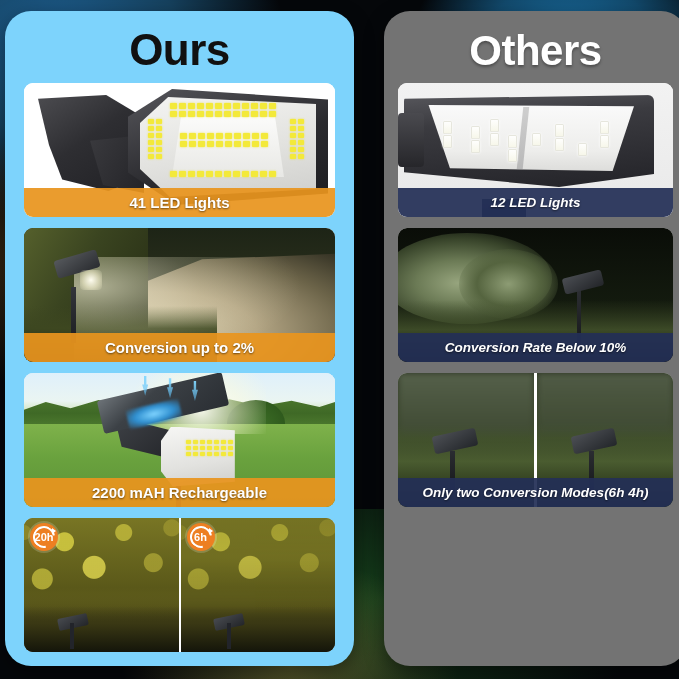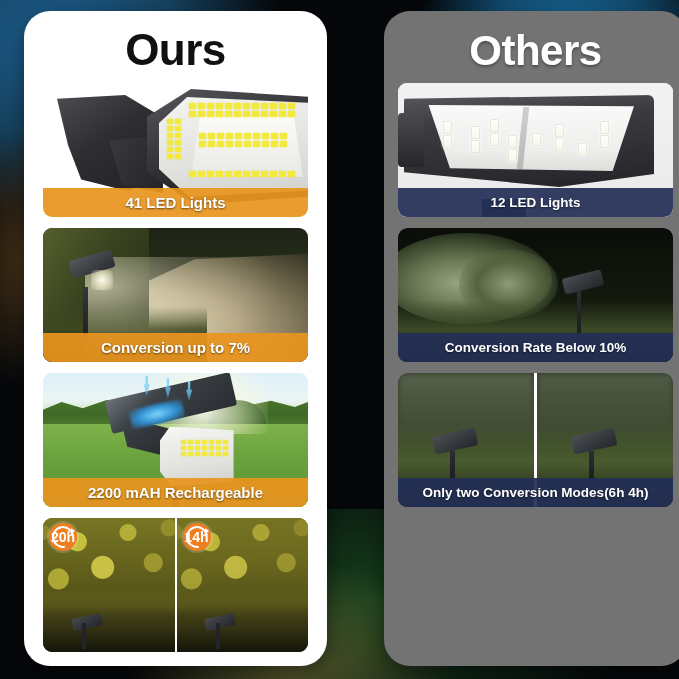--- a/index.html
+++ b/index.html
@@ -51,22 +51,22 @@
   }
 
   
   .panel {
     position: absolute;
     top: 11px;
     height: 655px;
     border-radius: 26px;
   }
   .panel-ours {
-    left: 24px; width: 303px;
-    background: #ffffff;
+    left: 5px; width: 349px;
+    background: #7dd3fc;
     box-shadow: 0 6px 20px rgba(0,0,0,.45);
   }
   .panel-others {
     left: 384px; width: 303px;
     background: #737373;
     box-shadow: 0 6px 20px rgba(0,0,0,.45);
   }
 
   .panel-title {
     text-align: center;
@@ -93,21 +93,21 @@
   .cards-others { padding: 0 14px; }
 
   .card {
     position: relative;
     border-radius: 9px;
     overflow: hidden;
     margin-bottom: 11px;
     background: #ffffff;
   }
   .card-ours { height: 134px; }
-  .card-others { height: 134px; }
+  .card-others { height: 134px; font-style: italic; }
 
   .card-photo {
     position: absolute;
     inset: 0;
     overflow: hidden;
   }
 
   .card-label {
     position: absolute;
     left: 0; right: 0; bottom: 0;
@@ -394,21 +394,21 @@
   .mode-badge .arrow {
     position: absolute; right: 2px; top: 5px;
     width: 0; height: 0;
     border-left: 4px solid #ffffff;
     border-top: 3px solid transparent;
     border-bottom: 3px solid transparent;
   }
   .mode-badge .txt {
     position: absolute; inset: 0;
     display: flex; align-items: center; justify-content: center;
-    color: #ffffff; font-size: 14px; font-weight: bold; text-align: center;
+    color: #ffffff; font-size: 11px; font-weight: bold; text-align: center;
   }
 
   
   .p-two { display: flex; }
   .two-thumb {
     position: relative; flex: 1; height: 100%;
     border-right: 3px solid #ffffff;
     background: linear-gradient(180deg,#2b3322 0%, #3c4a2a 48%, #1c2414 100%);
     overflow: hidden;
   }
@@ -562,21 +562,21 @@
       <div class="card card-ours">
         <div class="card-photo p-path">
           <div class="path-road"></div>
           <div class="path-grass-l"></div>
           <div class="path-grass-b"></div>
           <div class="path-light-cone"></div>
           <div class="lamp-stake"></div>
           <div class="lamp-head"></div>
           <div class="lamp-glow"></div>
         </div>
-        <div class="card-label label-ours">Conversion up to 7%</div>
+        <div class="card-label label-ours">Conversion up to 2%</div>
       </div>
 
       <div class="card card-ours">
         <div class="card-photo p-field">
           <div class="field-sky"></div>
           <div class="field-trees"></div>
           <div class="field-tree-big"></div>
           <div class="field-grass"></div>
           <div class="sun-burst"></div>
           <div class="field-lamp-neck"></div>
@@ -622,32 +622,32 @@
             <div class="mode-ground"></div>
             <div class="mode-lamp"></div>
             <div class="mode-stake"></div>
             <div class="mode-badge">
               <span class="ring"></span>
               <span class="arrow"></span>
               <span class="txt">20h</span>
             </div>
           </div>
 
+
           <div class="mode-thumb">
-            <div class="mode-foliage" style="opacity:.86;"></div>
+            <div class="mode-foliage" style="opacity:.74;"></div>
             <div class="mode-ground"></div>
             <div class="mode-lamp"></div>
             <div class="mode-stake"></div>
             <div class="mode-badge">
               <span class="ring"></span>
               <span class="arrow"></span>
-              <span class="txt">14h</span>
+              <span class="txt">6h</span>
             </div>
           </div>
-
 
         </div>
       </div>
 
     </div>
   </div>
 
   <div class="panel panel-others">
 
     <div class="panel-title title-others">Others</div>

